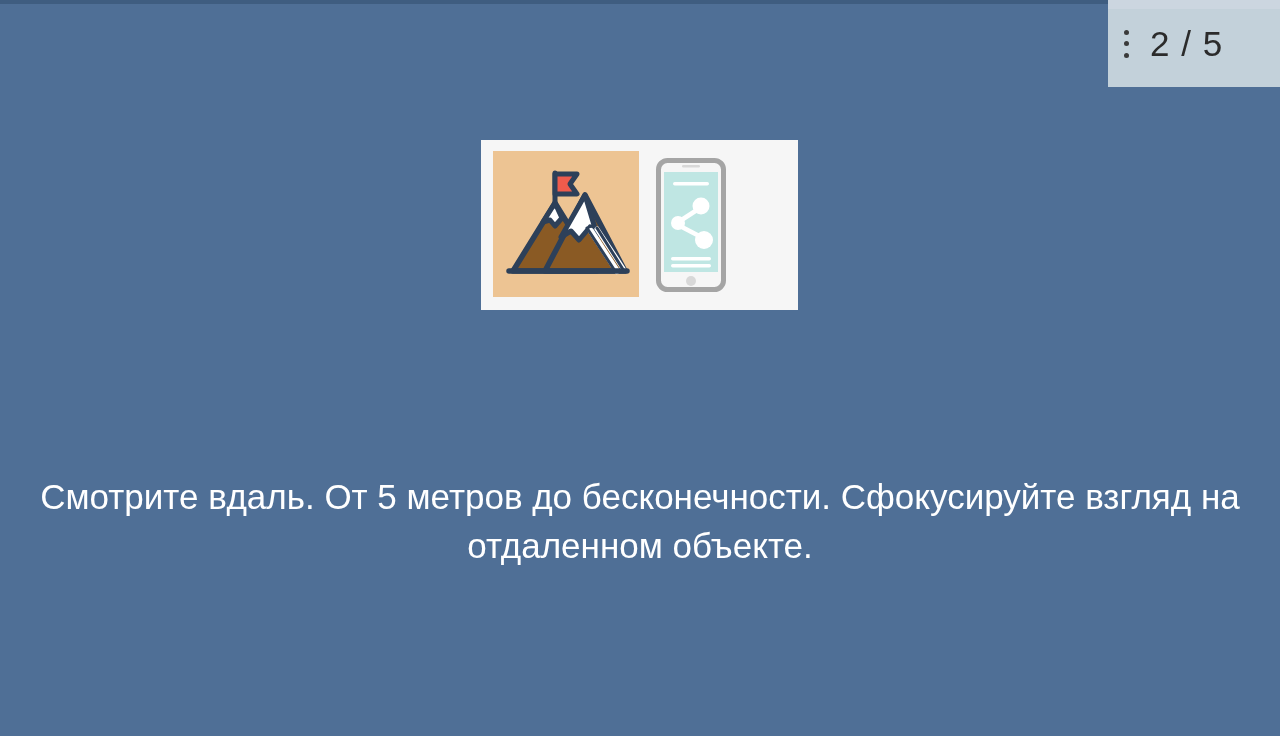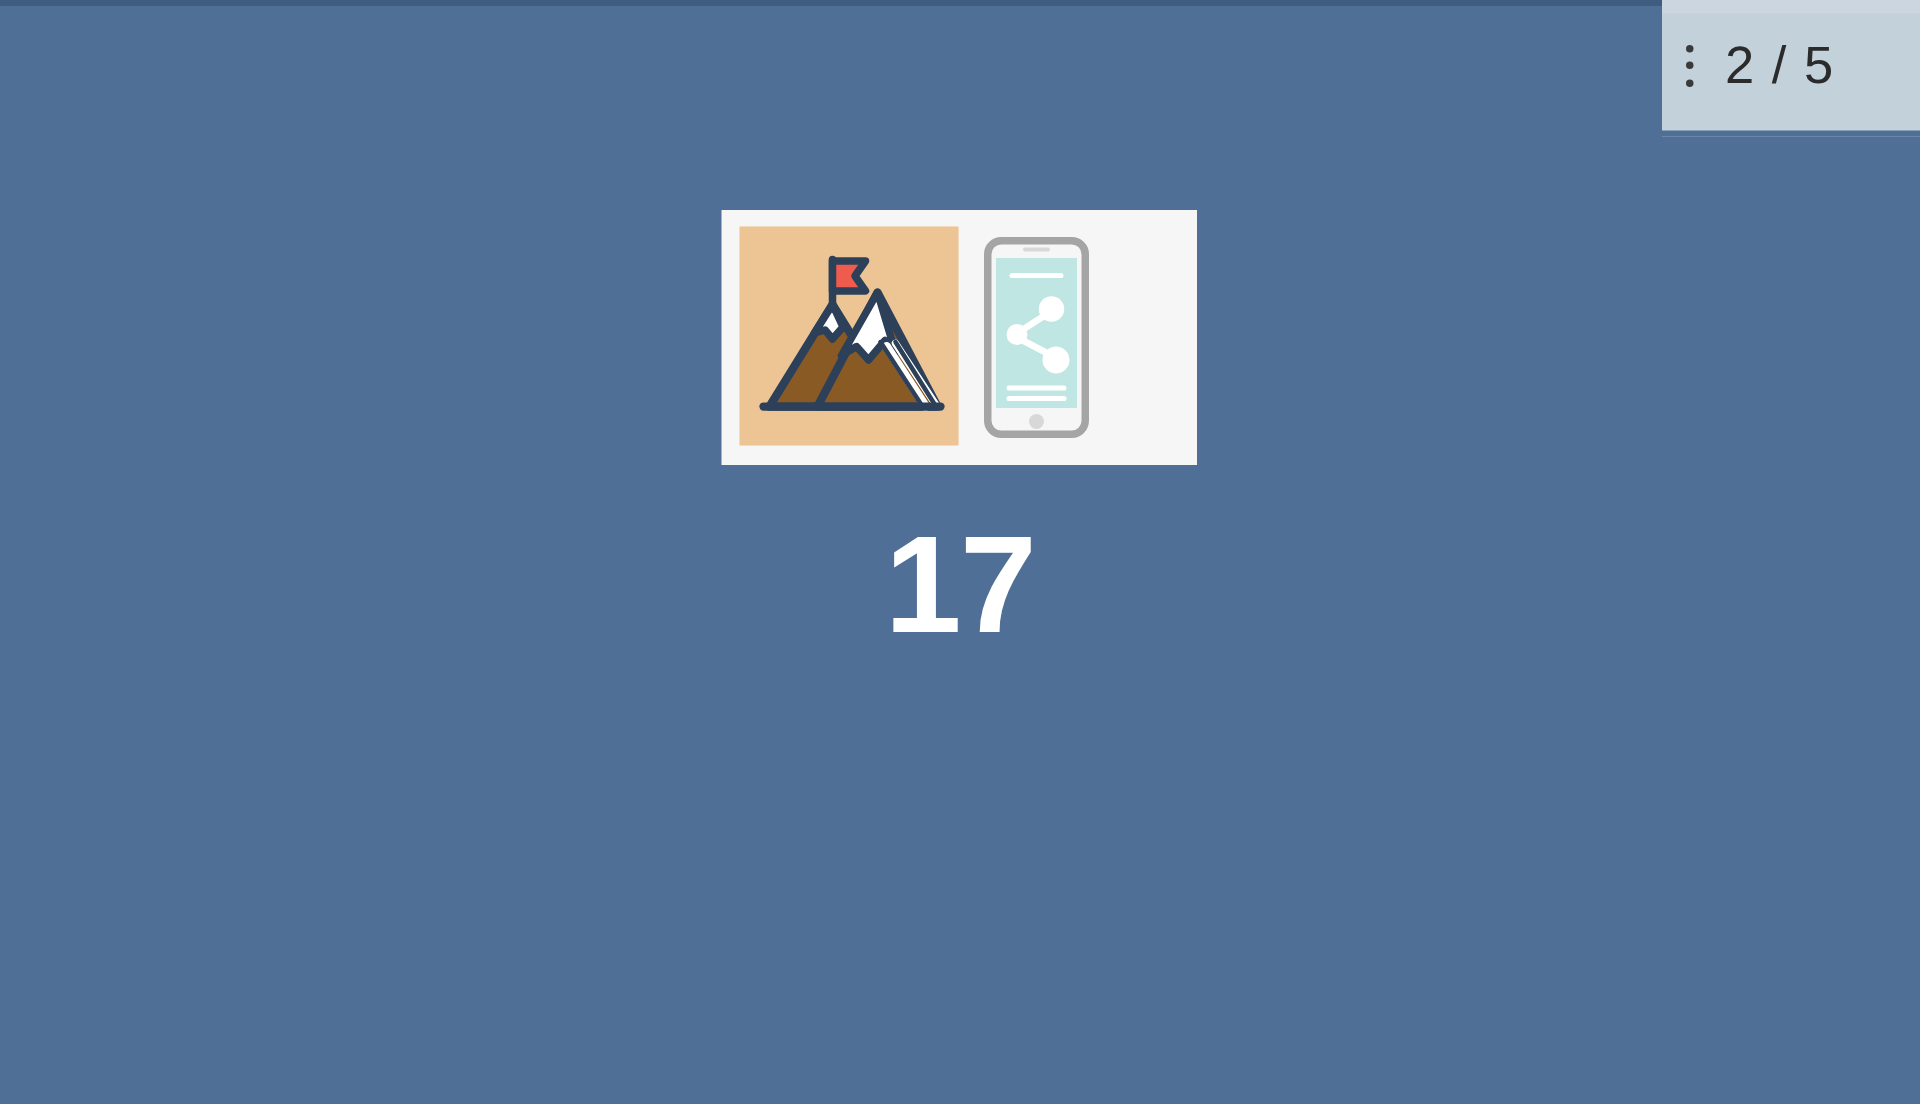--- a/index.html
+++ b/index.html
@@ -213,16 +213,16 @@
         <line x1="24" y1="63" x2="44" y2="50" stroke="#ffffff" stroke-width="4.5" stroke-linecap="round"></line>
         <line x1="24" y1="68" x2="47" y2="80" stroke="#ffffff" stroke-width="4.5" stroke-linecap="round"></line>
 
         <rect x="15" y="99" width="40" height="3.4" rx="1.7" fill="#ffffff"></rect>
         <rect x="15" y="106" width="40" height="3.4" rx="1.7" fill="#ffffff"></rect>
       </svg>
     </div>
 
   </div>
 
-  <div id="step-number">17</div>
-
+
+  <div id="instruction-text">Смотрите вдаль. От 5 метров до бесконечности. Сфокусируйте взгляд на отдаленном объекте.</div>
 
 </div>
 
 </body></html>

